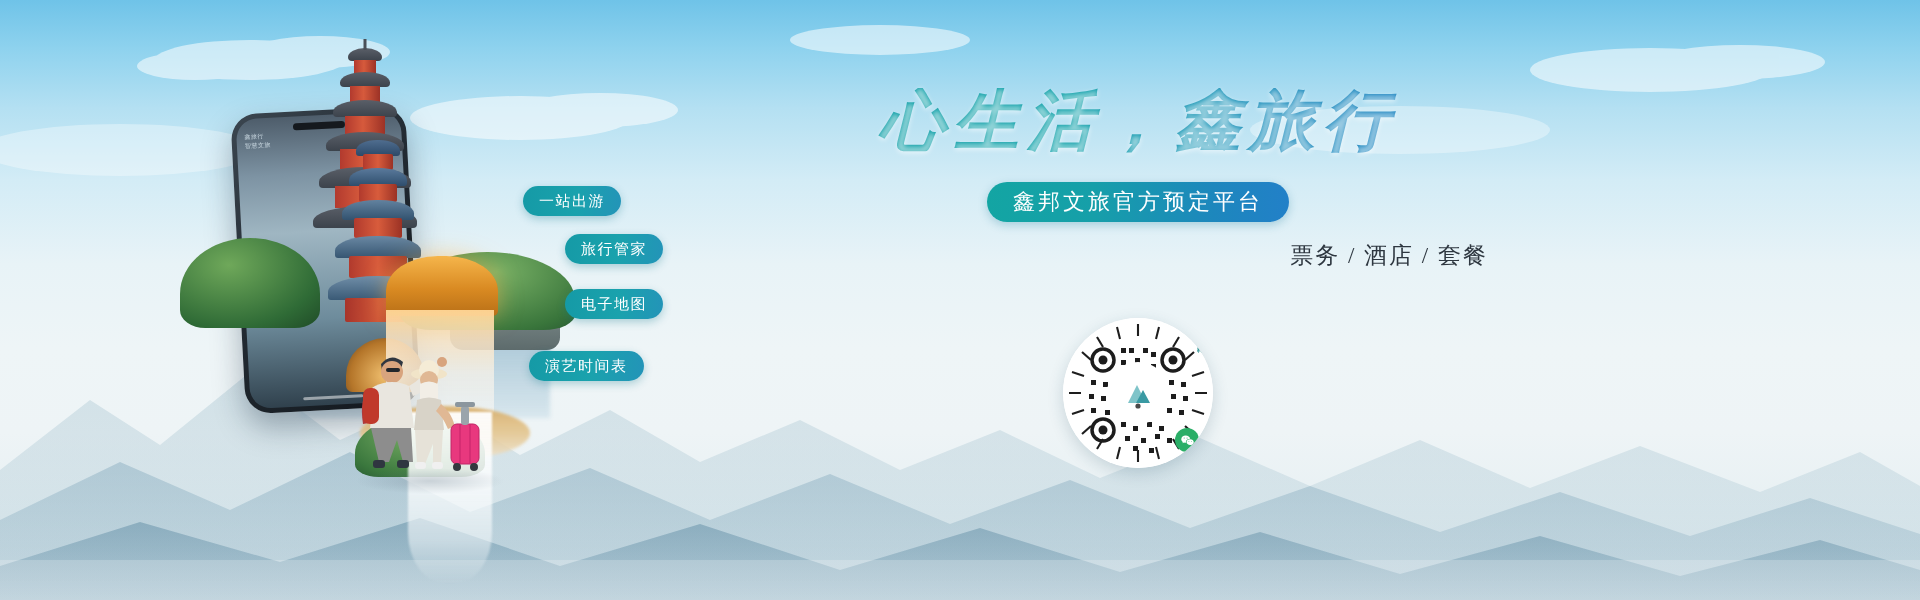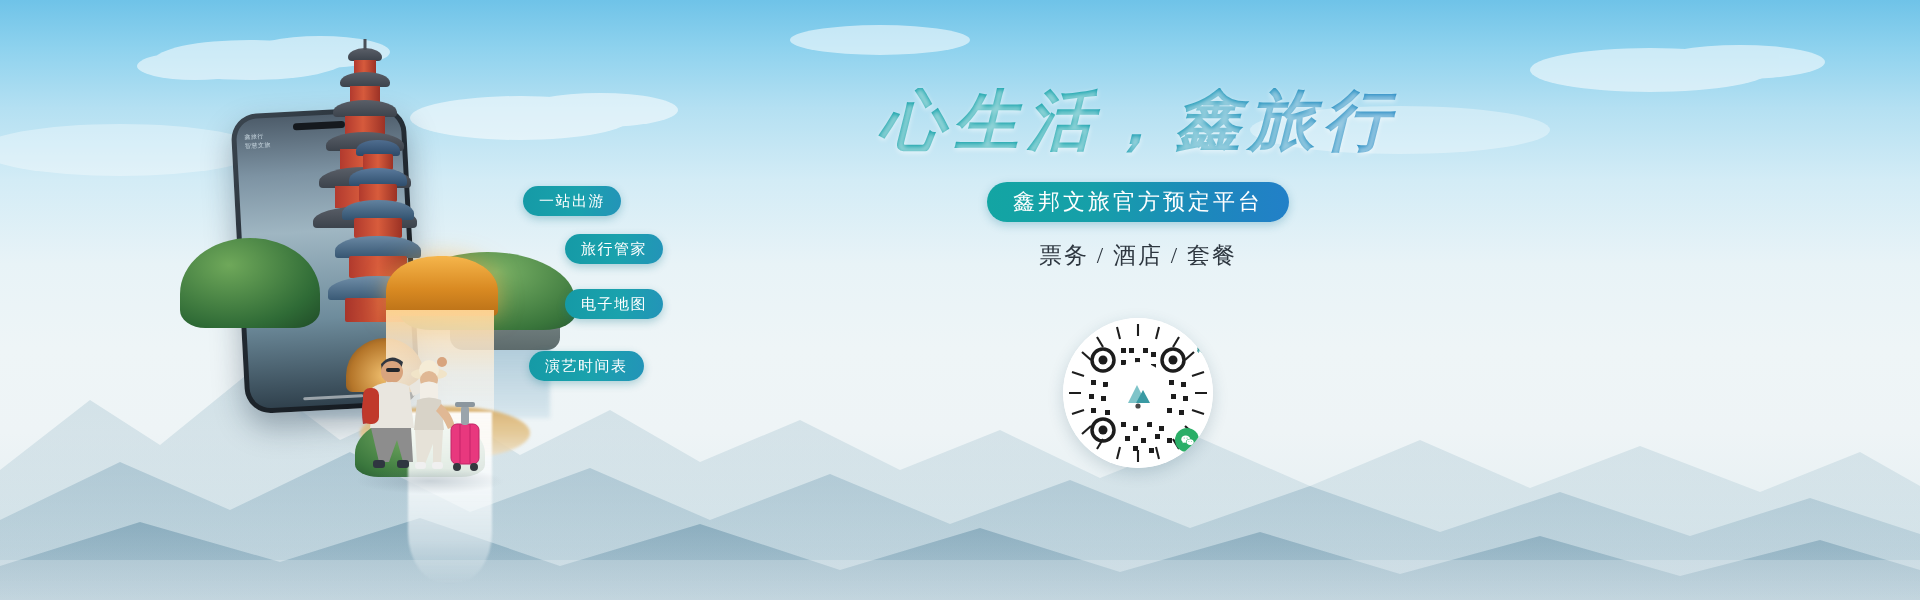--- a/index.html
+++ b/index.html
@@ -189,21 +189,21 @@
     border-radius:20px;
     background:linear-gradient(90deg,#13a5a3 0%, #169fa9 35%, #1d87bd 75%, #2280c8 100%);
     color:#fff;
     font-size:22px;
     letter-spacing:3px;
     white-space:nowrap;
     font-family:"Liberation Sans","DejaVu Sans", sans-serif;
     box-shadow:0 3px 10px rgba(20,120,150,.28);
   }
 
-  .services { position:absolute; left:0; top:168px; width:700px; text-align:center; }
+  .services { position:absolute; left:0; top:168px; width:700px; text-align:right; }
   .svc-line {
     font-family:"Liberation Serif","DejaVu Serif", serif;
     font-size:23px;
     color:#2e3740;
     letter-spacing:2px;
     line-height:1.55;
     white-space:nowrap;
   }
 
   

